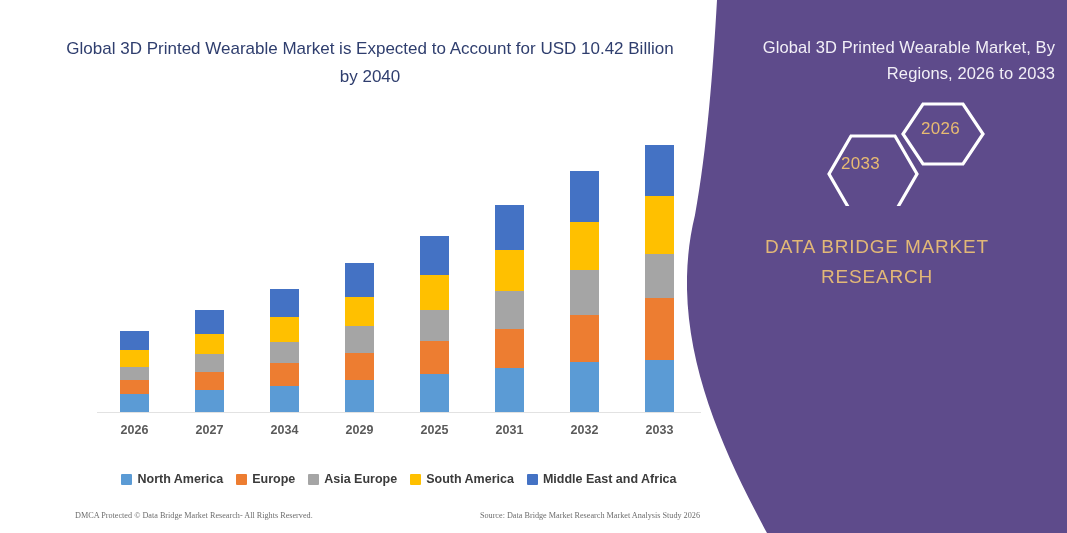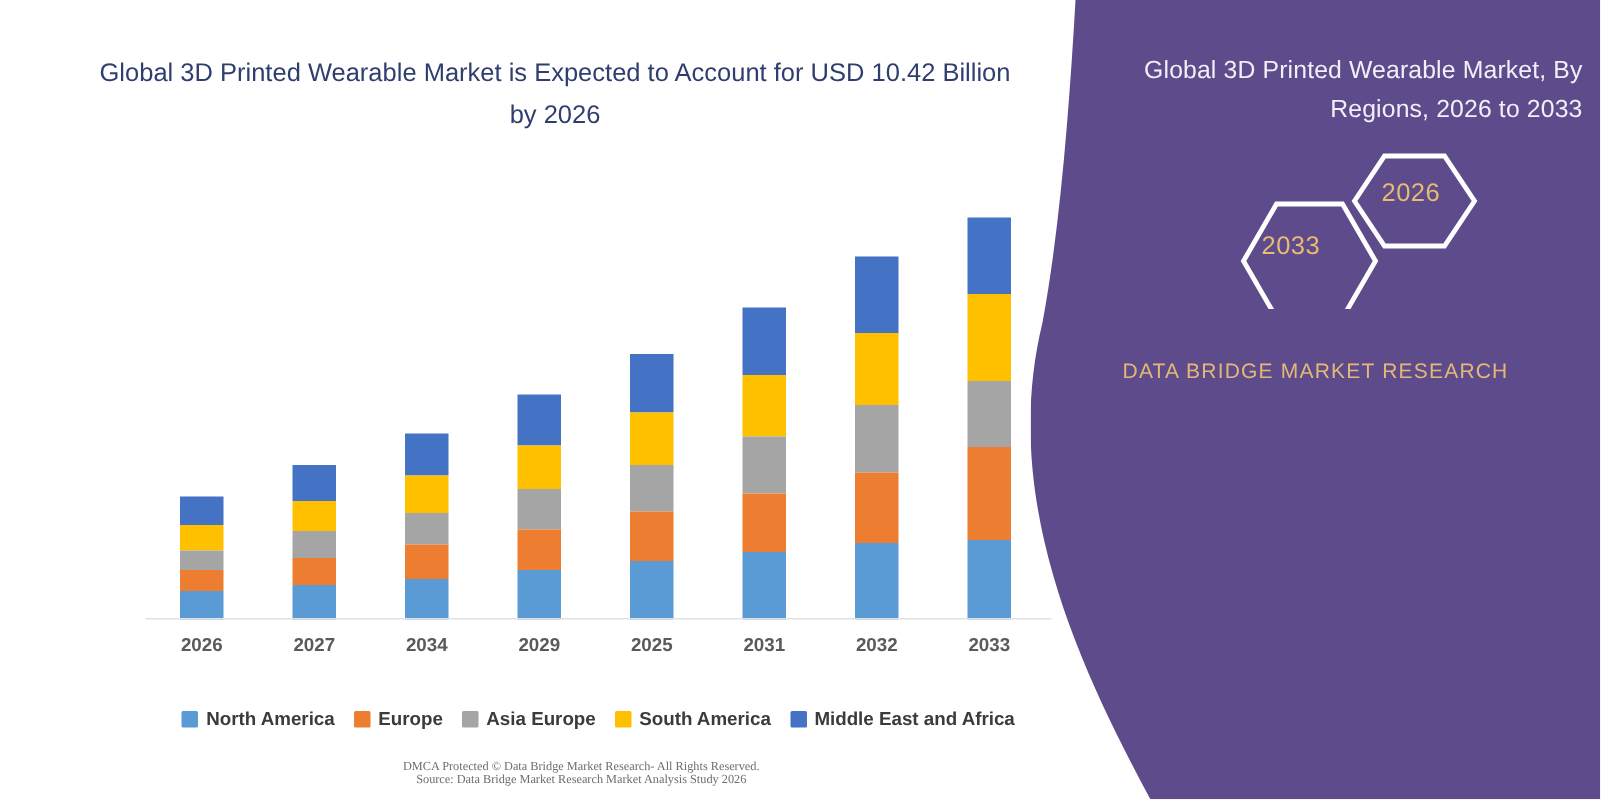--- a/index.html
+++ b/index.html
@@ -32,21 +32,21 @@
   .hex-label{
     position:absolute;color:#e8bb72;font-size:17px;
     letter-spacing:.3px;
   }
   .hex-label.y2033{left:28px;top:58px;}
   .hex-label.y2026{left:108px;top:23px;}
 
   .rp-brand{
     position:absolute;top:232px;left:20px;width:340px;
     text-align:center;color:#e2b877;
-    font-size:14px;line-height:30px;letter-spacing:.8px;
+    font-size:19px;line-height:30px;letter-spacing:.8px;
   }
 
   
   .chart-title{
     position:absolute;top:35px;left:60px;width:620px;
     text-align:center;color:#2f3e6e;
     font-size:17px;line-height:28px;font-weight:400;
   }
 
   .plot{
@@ -72,33 +72,33 @@
     position:absolute;left:97px;top:468px;width:604px;height:22px;
     display:flex;justify-content:center;align-items:center;gap:13px;
   }
   .lg-item{display:flex;align-items:center;gap:5px;}
   .lg-sw{width:11px;height:11px;display:block;border-radius:1px;}
   .lg-tx{color:#3b3b3b;font-size:12.5px;font-weight:bold;white-space:nowrap;}
 
   
   .footer{
     position:absolute;left:75px;top:506px;width:625px;height:18px;
-    display:flex;justify-content:space-between;align-items:center;flex-direction:column;
+    display:flex;justify-content:space-between;align-items:center;
   }
   .foot-tx{
     color:#6d6d6d;font-size:8.2px;
     font-family:"Liberation Serif", serif;white-space:nowrap;
   }
 </style>
 </head>
 <body>
 
 <div id="stage">
 
-  <div class="chart-title">Global 3D Printed Wearable Market is Expected to Account for USD 10.42 Billion by 2026</div>
+  <div class="chart-title">Global 3D Printed Wearable Market is Expected to Account for USD 10.42 Billion by 2040</div>
 
   <div class="plot" id="plot">
       <div class="bar" style="left: 23px;">
         <span class="seg" style="height: 19.0382px; background: rgb(68, 114, 196);"></span>
         <span class="seg" style="height: 16.4655px; background: rgb(255, 192, 0);"></span>
         <span class="seg" style="height: 13.3782px; background: rgb(165, 165, 165);"></span>
         <span class="seg" style="height: 14.4073px; background: rgb(237, 125, 49);"></span>
         <span class="seg" style="height: 18.5236px; background: rgb(91, 155, 213);"></span>
       </div>
       <div class="bar" style="left: 98px;">

